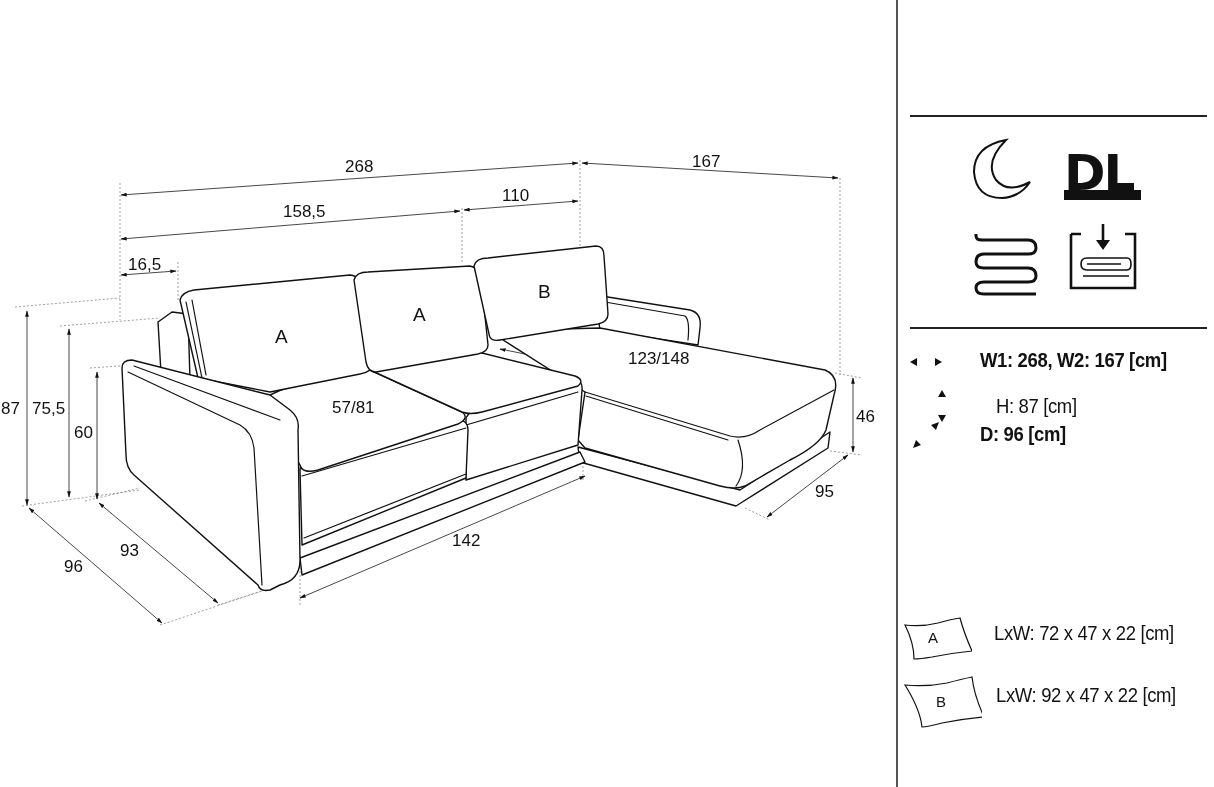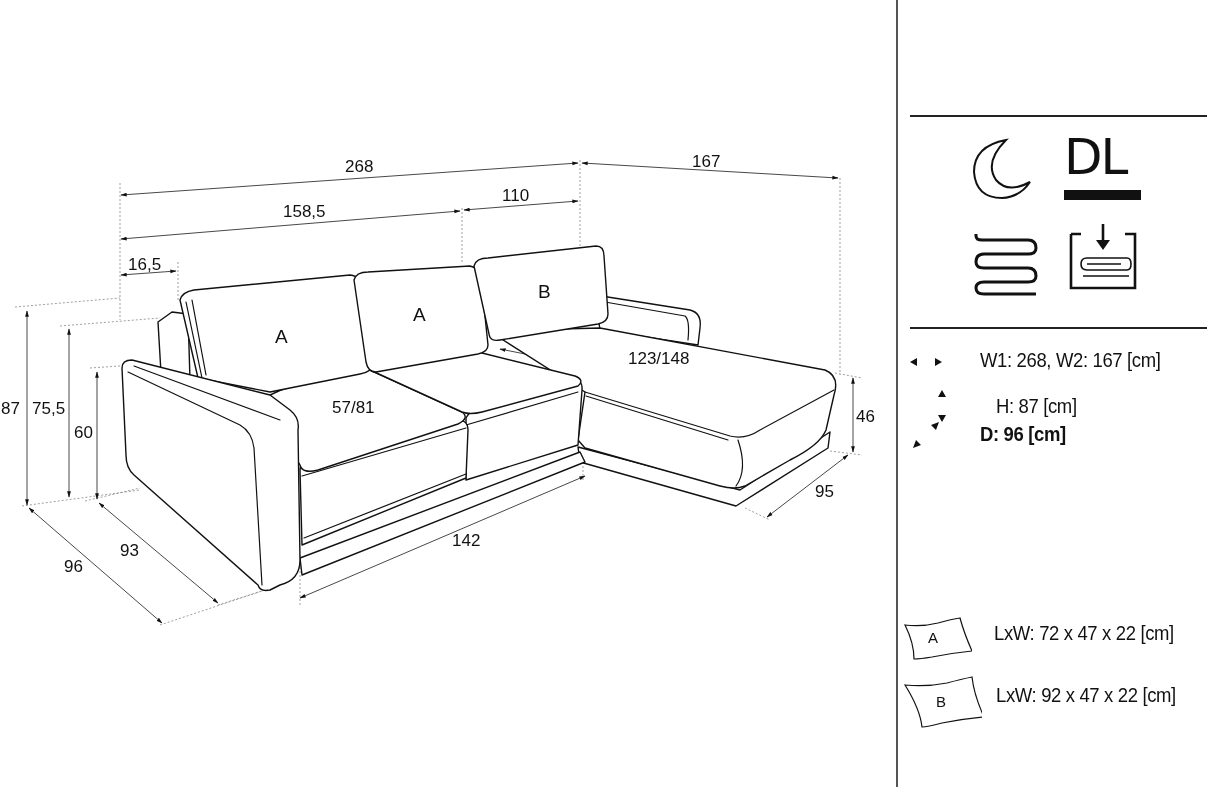--- a/index.html
+++ b/index.html
@@ -130,38 +130,38 @@
 
 <div id="divider"></div>
 
 <div id="panel">
   <div class="hr" style="top:115px;"></div>
 
   <svg class="feat-icon" style="left:70px;top:136px;" width="70" height="66" viewBox="0 0 70 66">
     <path d="M38,4 Q6,10 6,36 Q8,62 34,62 Q52,61 62,46 Q40,58 28,44 Q16,26 38,4 Z" fill="#fff" stroke="#111" stroke-width="2"></path>
   </svg>
   <div class="feat-icon" style="left:166px;top:132px;width:78px;height:70px;">
-    <div style="font-family:'DejaVu Sans',sans-serif;font-weight:normal;font-size:50px;line-height:50px;letter-spacing:-2px;color:#111;">DL</div>
+    <div style="font-family:'DejaVu Sans',sans-serif;font-weight:bold;font-size:50px;line-height:50px;letter-spacing:-2px;color:#111;margin-top:16px;">DL</div>
     <div style="position:absolute;left:0;top:58px;width:77px;height:10px;background:#111;"></div>
   </div>
   <svg class="feat-icon" style="left:74px;top:228px;" width="70" height="68" viewBox="0 0 70 68">
     <path d="M4,6 L4,8 Q4,12 10,12 L56,12 Q64,12 64,20 Q64,26 56,26 L12,26 Q4,26 4,34 Q4,40 12,40 L56,40 Q64,40 64,48 Q64,54 56,54 L12,54 Q4,54 4,60 Q4,66 12,66 L64,66" fill="none" stroke="#111" stroke-width="3" stroke-linejoin="round"></path>
   </svg>
   <svg class="feat-icon" style="left:171px;top:222px;" width="70" height="70" viewBox="0 0 70 70">
     <path d="M2,12 L2,66 L66,66 L66,12 L56,12 M12,12 L2,12" fill="none" stroke="#111" stroke-width="2.6"></path>
     <line x1="34" y1="2" x2="34" y2="22" stroke="#111" stroke-width="2.6"></line>
     <path d="M27,18 L34,28 L41,18 Z" fill="#111"></path>
     <path d="M18,36 L58,36 Q62,36 62,42 Q62,48 58,48 L18,48 Q12,48 12,42 Q12,36 18,36 Z" fill="none" stroke="#111" stroke-width="1.6"></path>
     <line x1="14" y1="54" x2="60" y2="54" stroke="#111" stroke-width="1.6"></line>
     <line x1="18" y1="42" x2="52" y2="42" stroke="#111" stroke-width="1.4"></line>
   </svg>
 
   <div class="hr" style="top:327px;"></div>
 
-  <div class="spec-row" style="top:342px;">
+  <div class="spec-row" style="top:342px;font-weight:bold;">
     <svg class="spec-icon" style="left:10px;top:14px;" width="36" height="12" viewBox="0 0 36 12">
       <path d="M2,6 L9,2 L9,10 Z M34,6 L27,2 L27,10 Z" fill="#111"></path>
     </svg>
     <span class="spec-text" style="left:82px;top:6px;">W1: 268, W2: 167 [cm]</span>
   </div>
 
   <div class="spec-row" style="top:388px;margin-left:16px;">
     <svg class="spec-icon" style="left:21px;top:0px;" width="14" height="36" viewBox="0 0 14 36">
       <path d="M7,2 L3,9 L11,9 Z M7,34 L3,27 L11,27 Z" fill="#111"></path>
     </svg>

